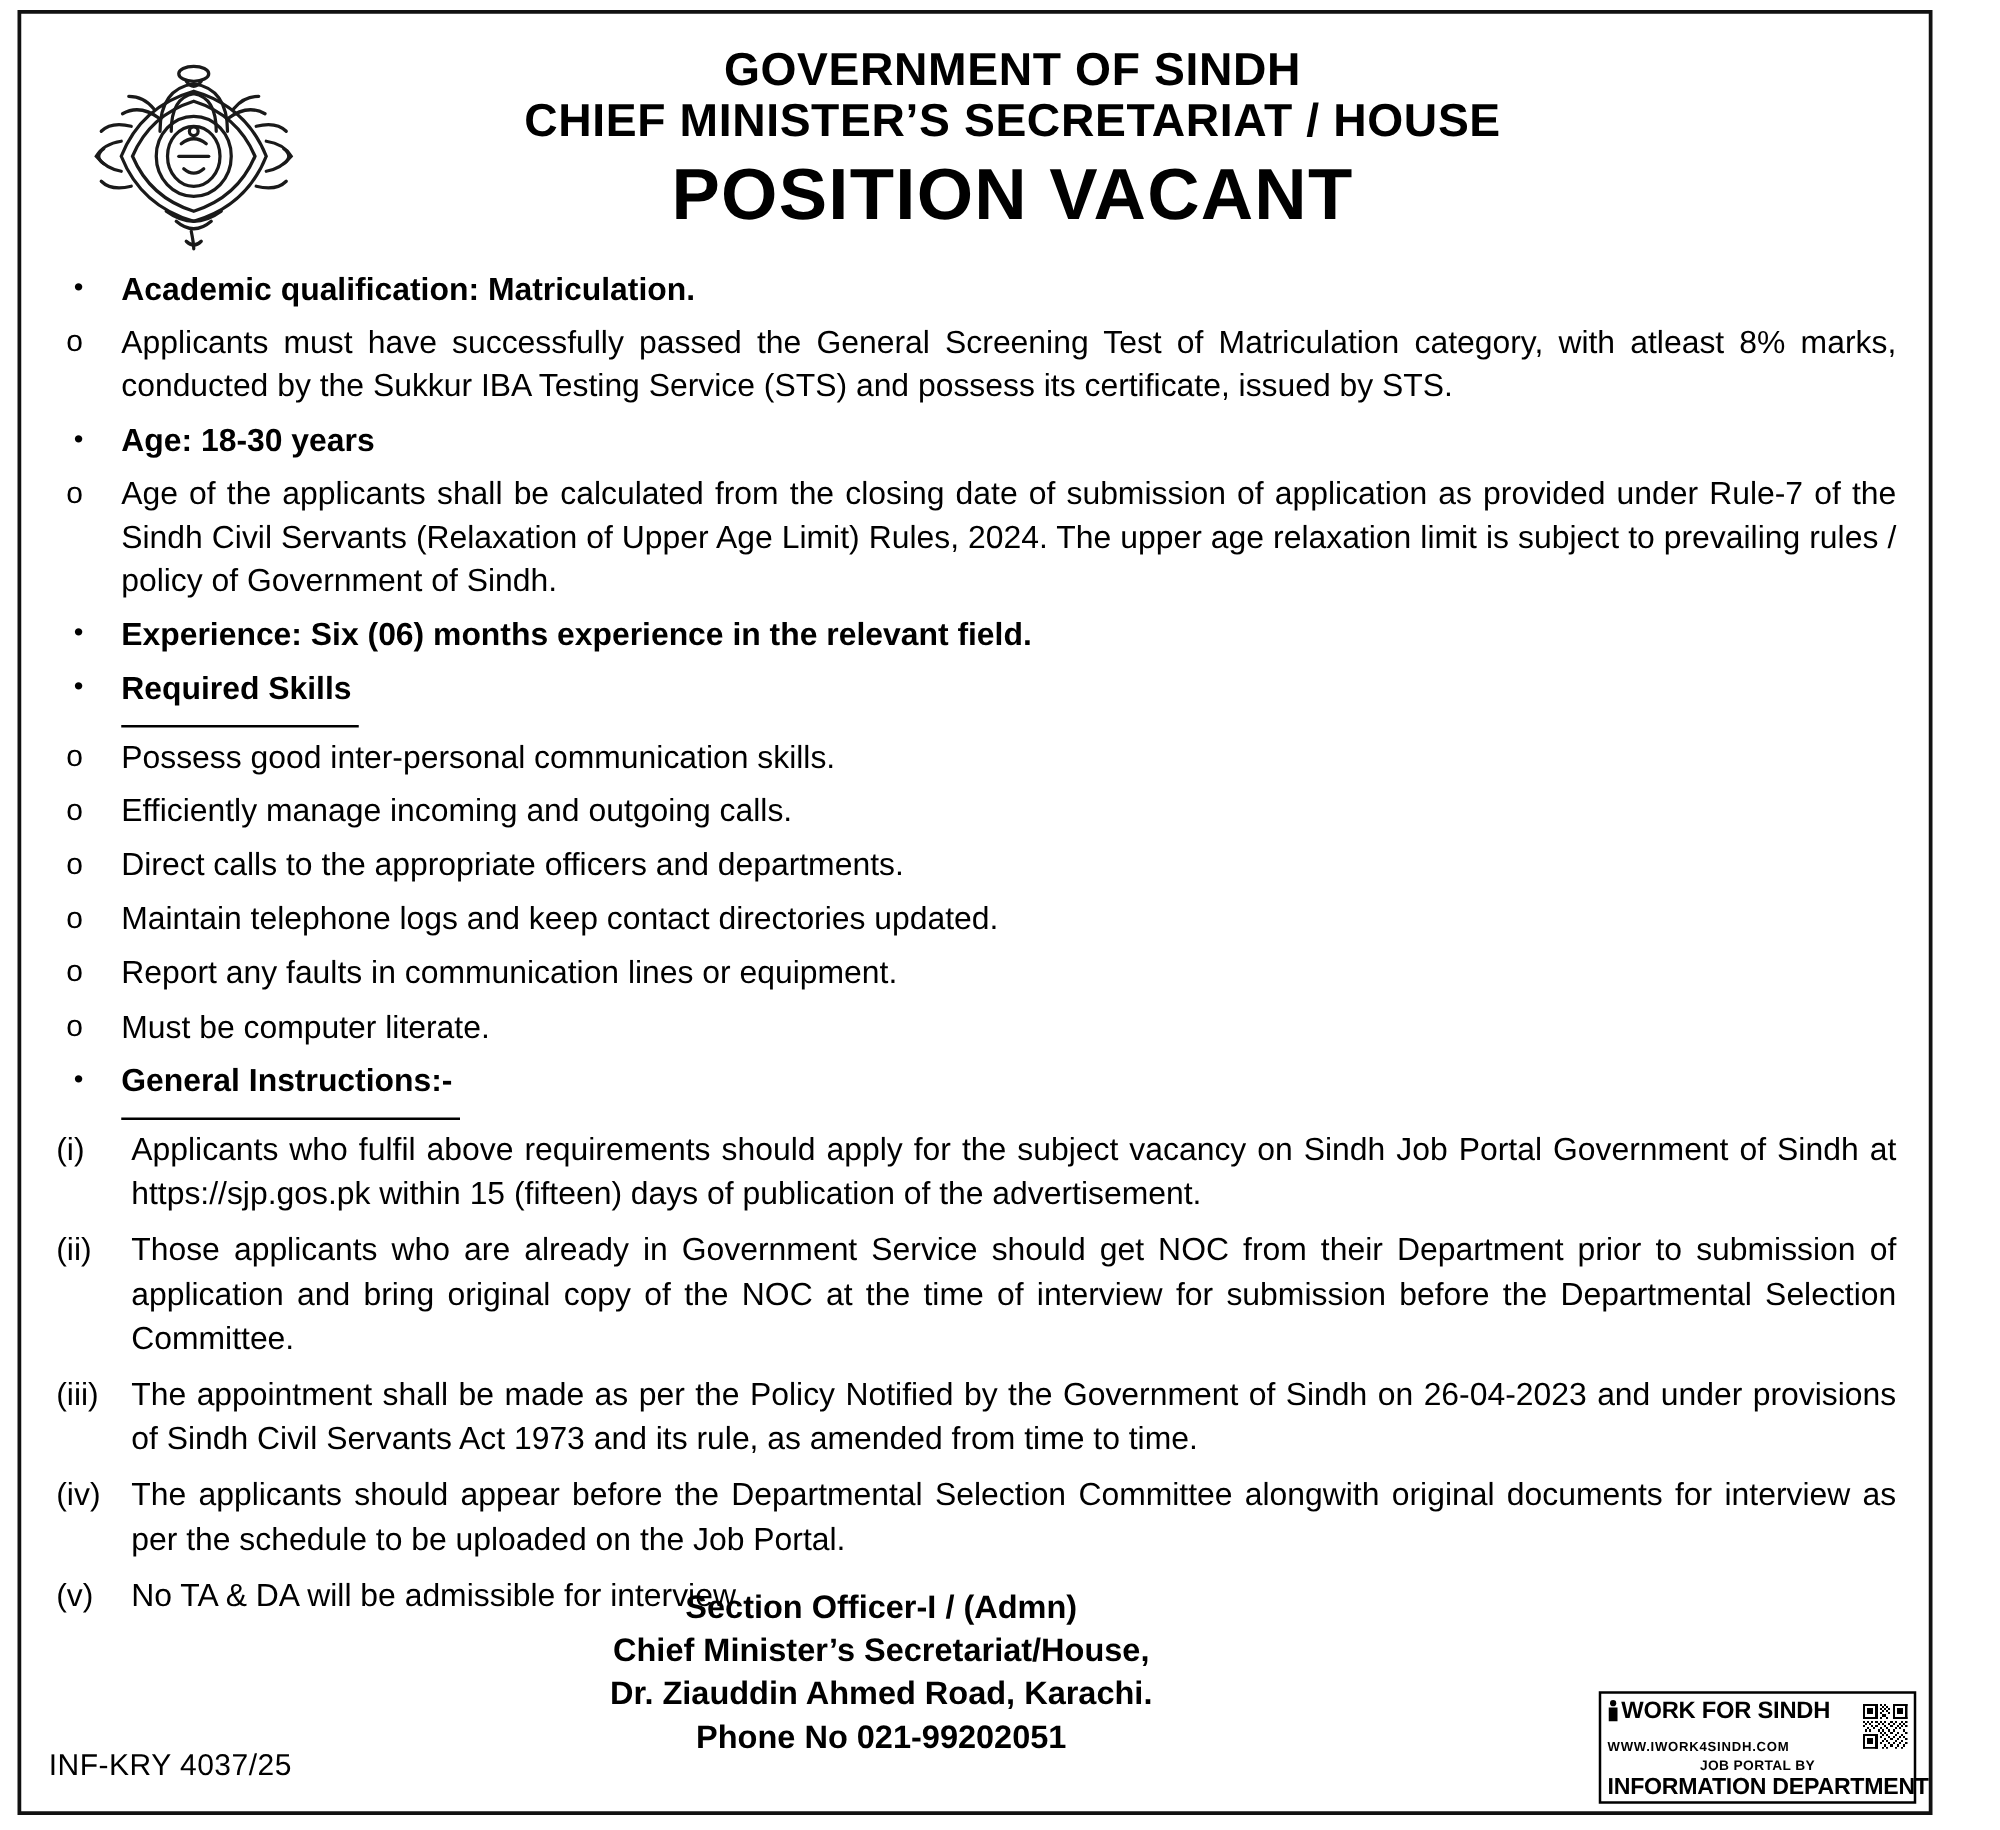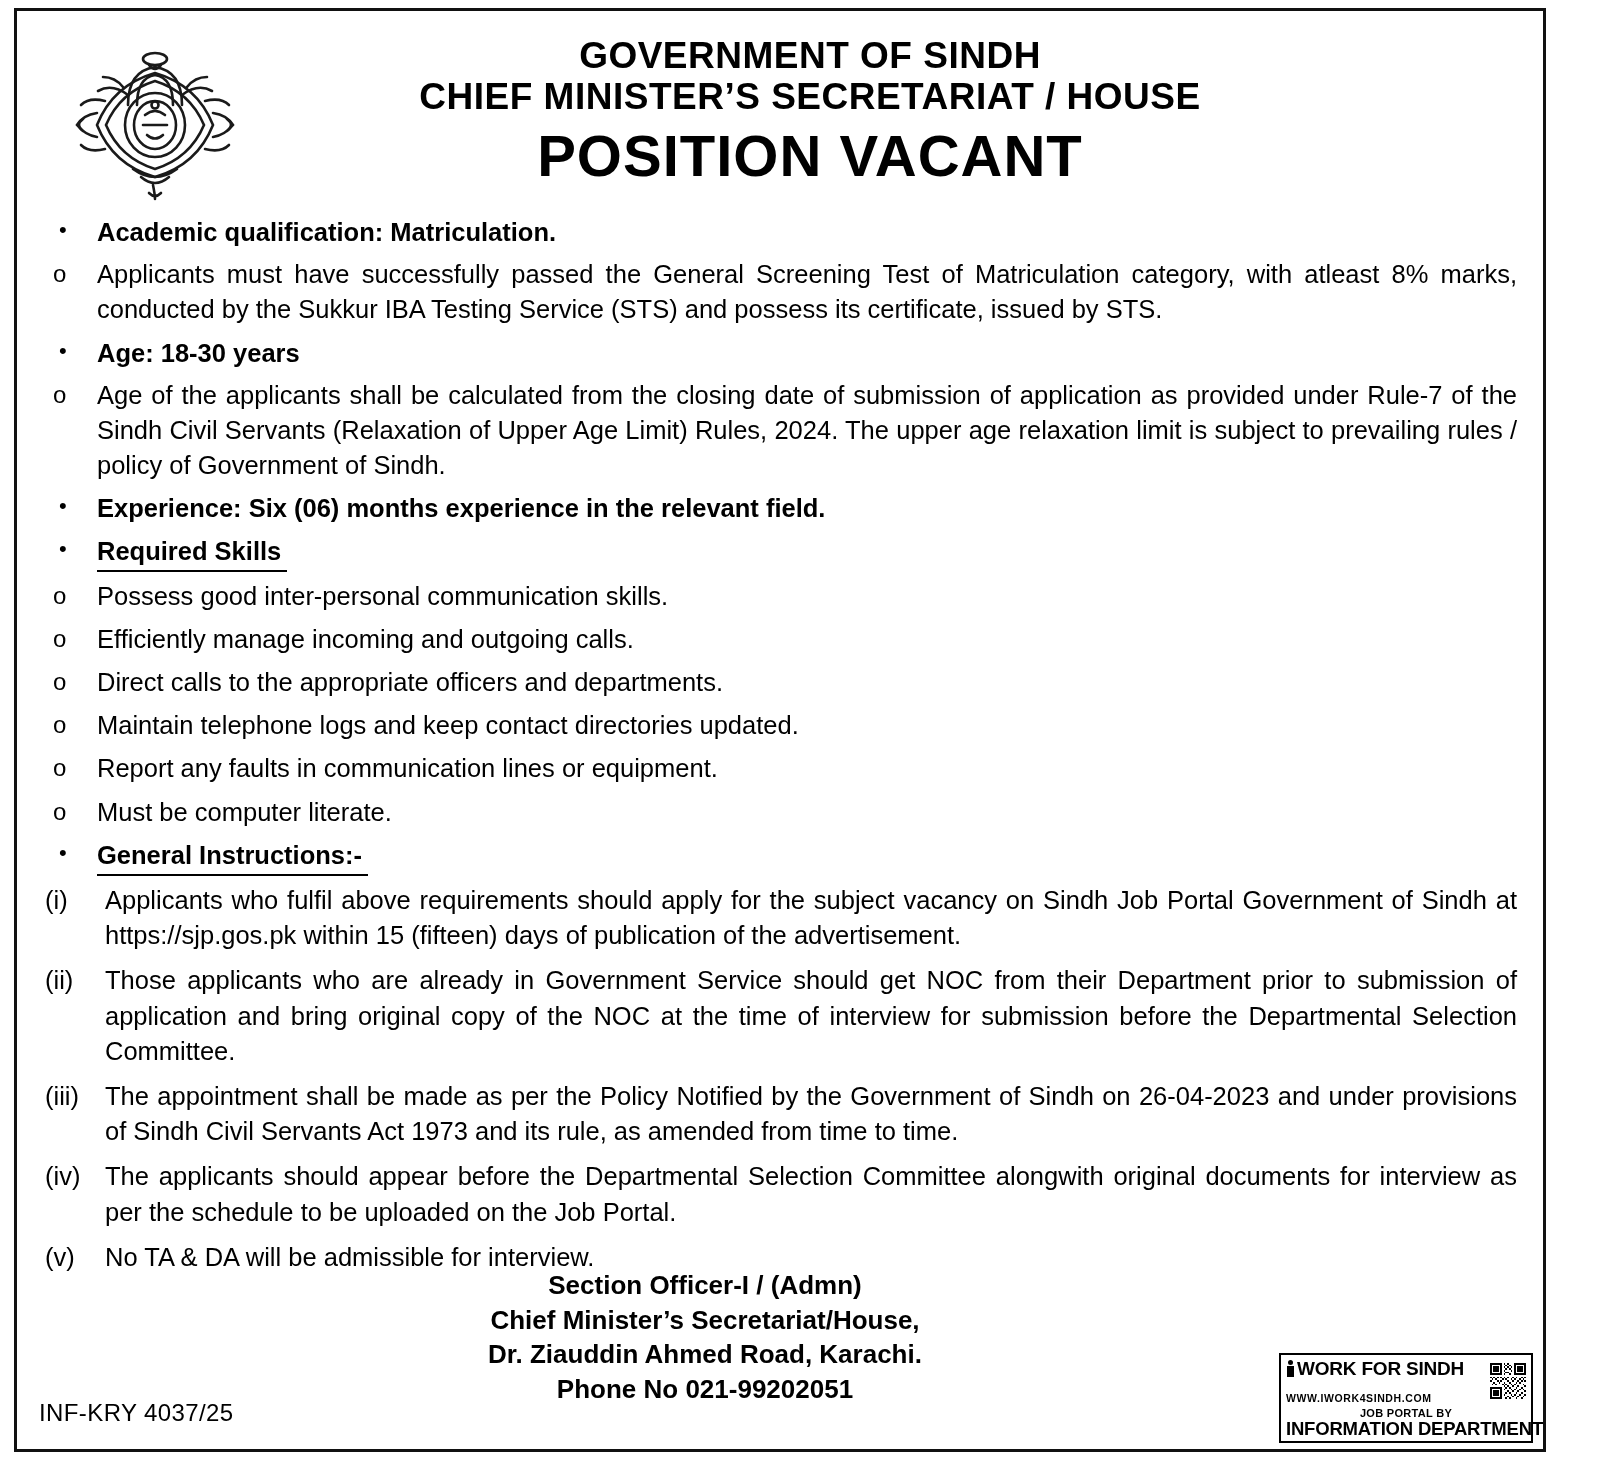--- a/index.html
+++ b/index.html
@@ -131,21 +131,21 @@
     text-align: justify;
   }
   .text.nojust { text-align: left; }
   .item.lvl-o { margin-bottom: 8px; }
   .item.lvl-roman { margin-bottom: 10px; }
 
   .underline-wrap {
     border-bottom: 2.5px solid #000;
     display: inline-block;
     padding-right: 6px;
-    padding-bottom: 1px;
+    padding-bottom: 11px;
   }
 
   
   .footer {
     position: absolute;
     left: 0;
     right: 0;
     bottom: 0;
     height: 195px;
   }

